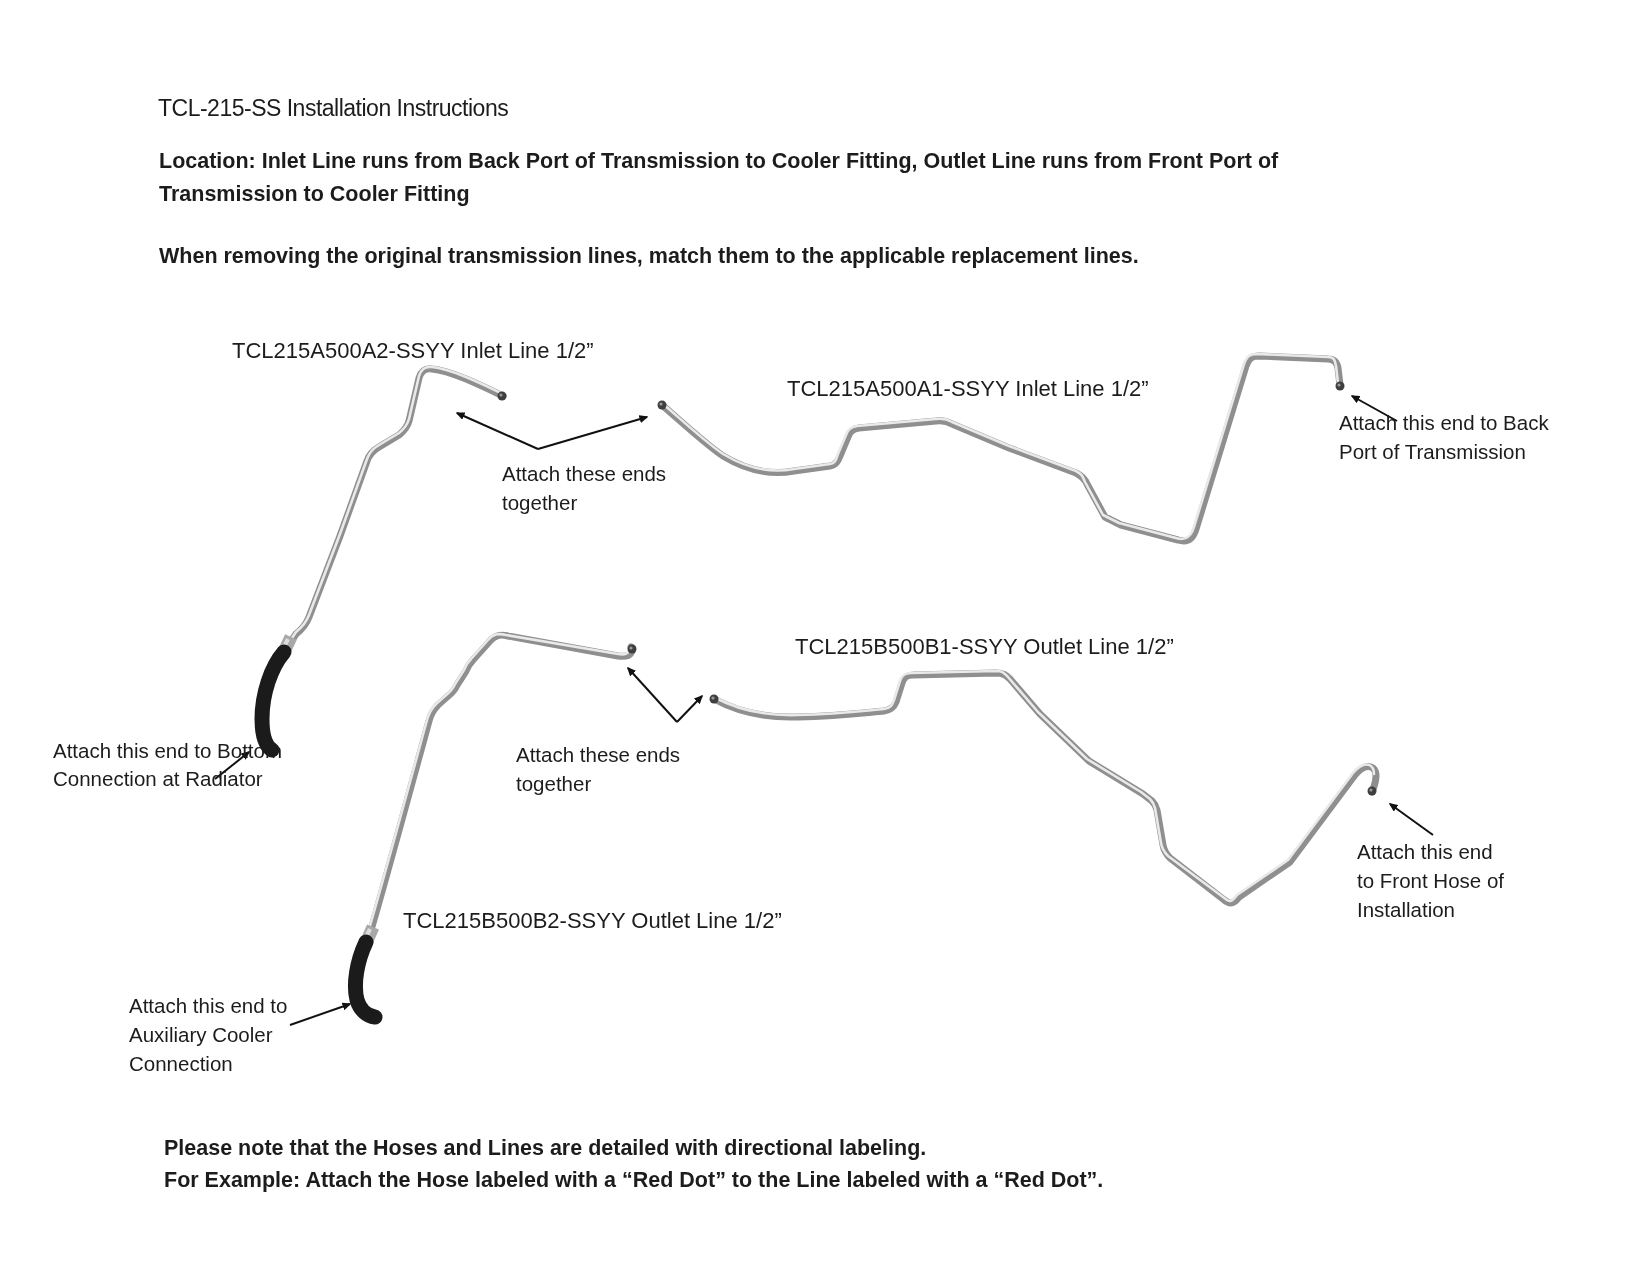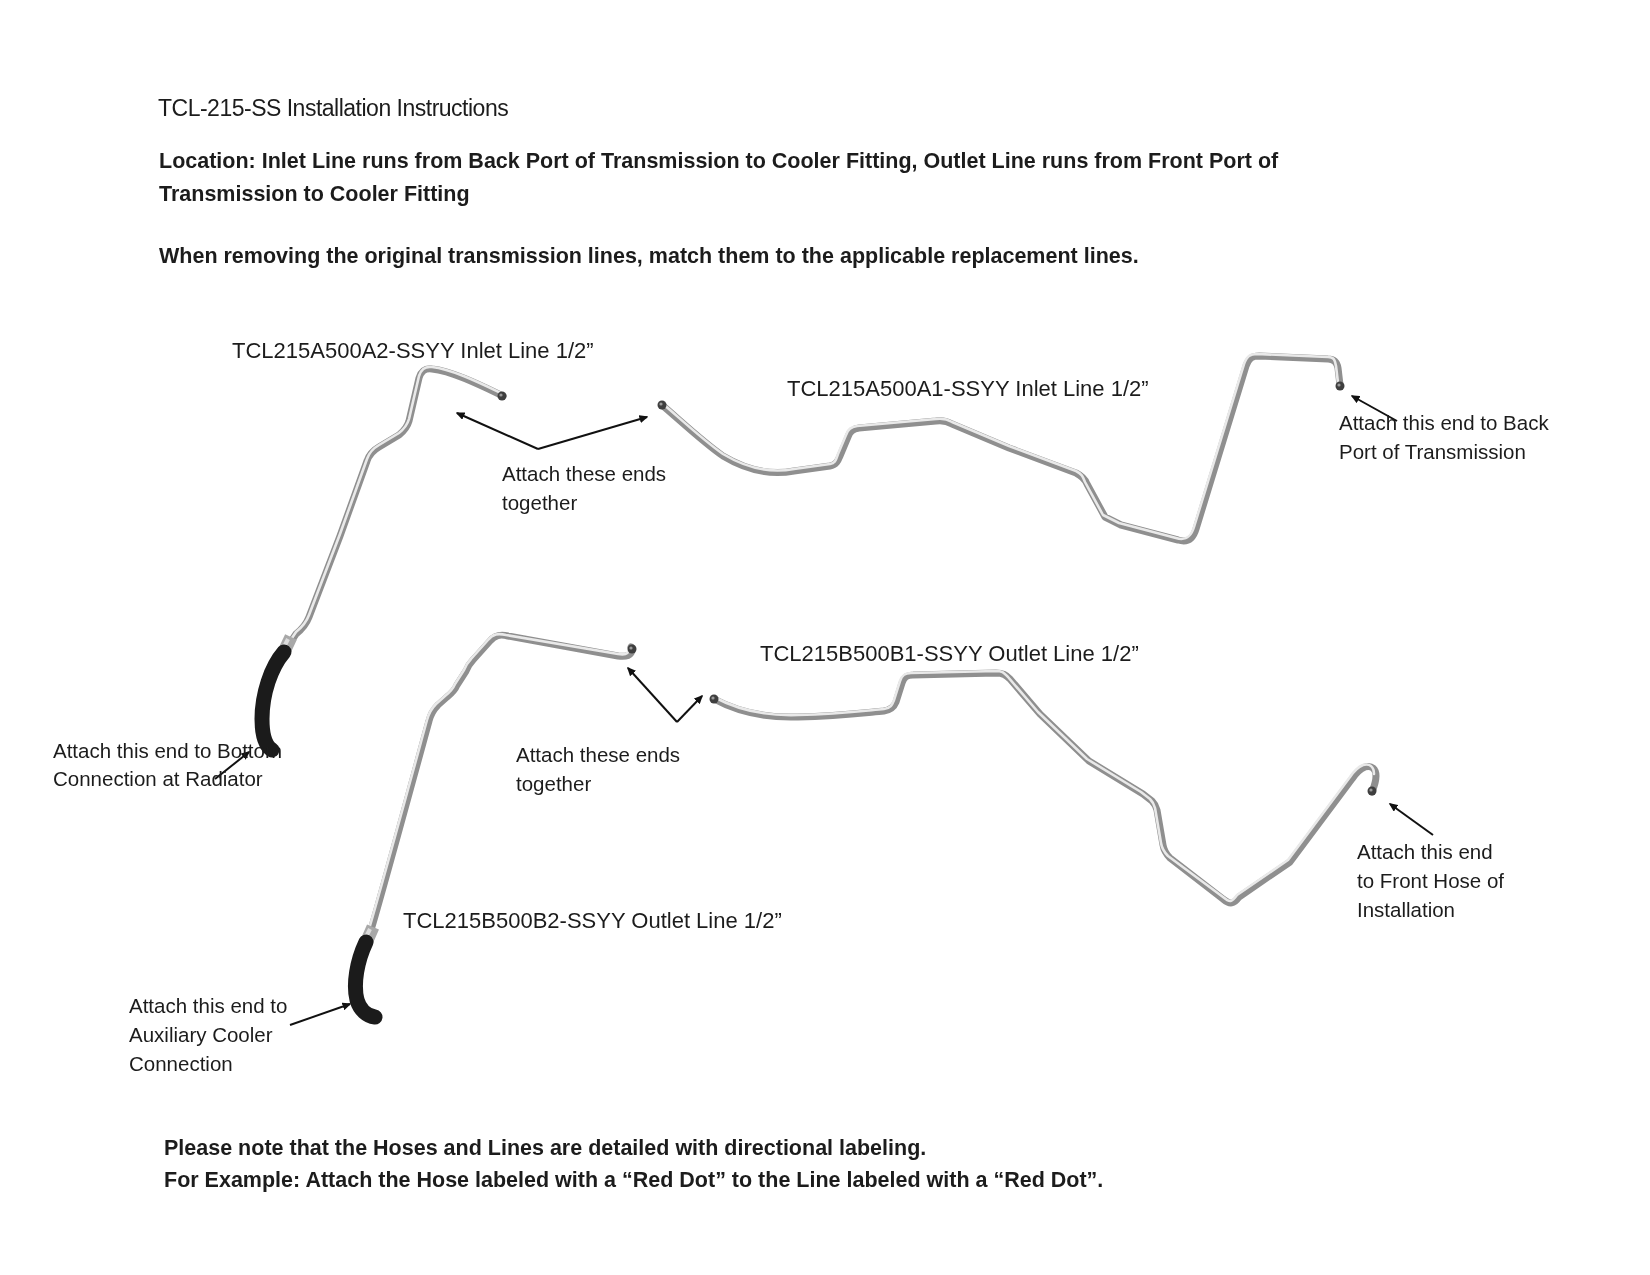--- a/index.html
+++ b/index.html
@@ -85,21 +85,21 @@
     </g>
   </svg>
 
   <div class="abs title" style="left:158px; top:95px;">TCL-215-SS Installation Instructions</div>
   <div class="abs body-bold" style="left:143px; top:149px;">Location: Inlet Line runs from Back Port of Transmission to Cooler Fitting, Outlet Line runs from Front Port of</div>
   <div class="abs body-bold" style="left:143px; top:182px;">Transmission to Cooler Fitting</div>
   <div class="abs body-bold" style="left:143px; top:244px;">When removing the original transmission lines, match them to the applicable replacement lines.</div>
 
   <div class="abs part-label" style="left:232px; top:338px;">TCL215A500A2-SSYY Inlet Line 1/2”</div>
   <div class="abs part-label" style="left:787px; top:376px;">TCL215A500A1-SSYY Inlet Line 1/2”</div>
-  <div class="abs part-label" style="left:760px; top:634px;margin-top:7px;">TCL215B500B1-SSYY Outlet Line 1/2”</div>
+  <div class="abs part-label" style="left:795px; top:634px;">TCL215B500B1-SSYY Outlet Line 1/2”</div>
   <div class="abs part-label" style="left:403px; top:908px;">TCL215B500B2-SSYY Outlet Line 1/2”</div>
 
   <div class="abs ann" style="left:502px; top:459px;">
     <div>Attach these ends</div>
     <div>together</div>
   </div>
   <div class="abs ann" style="left:516px; top:740px;">
     <div>Attach these ends</div>
     <div>together</div>
   </div>

